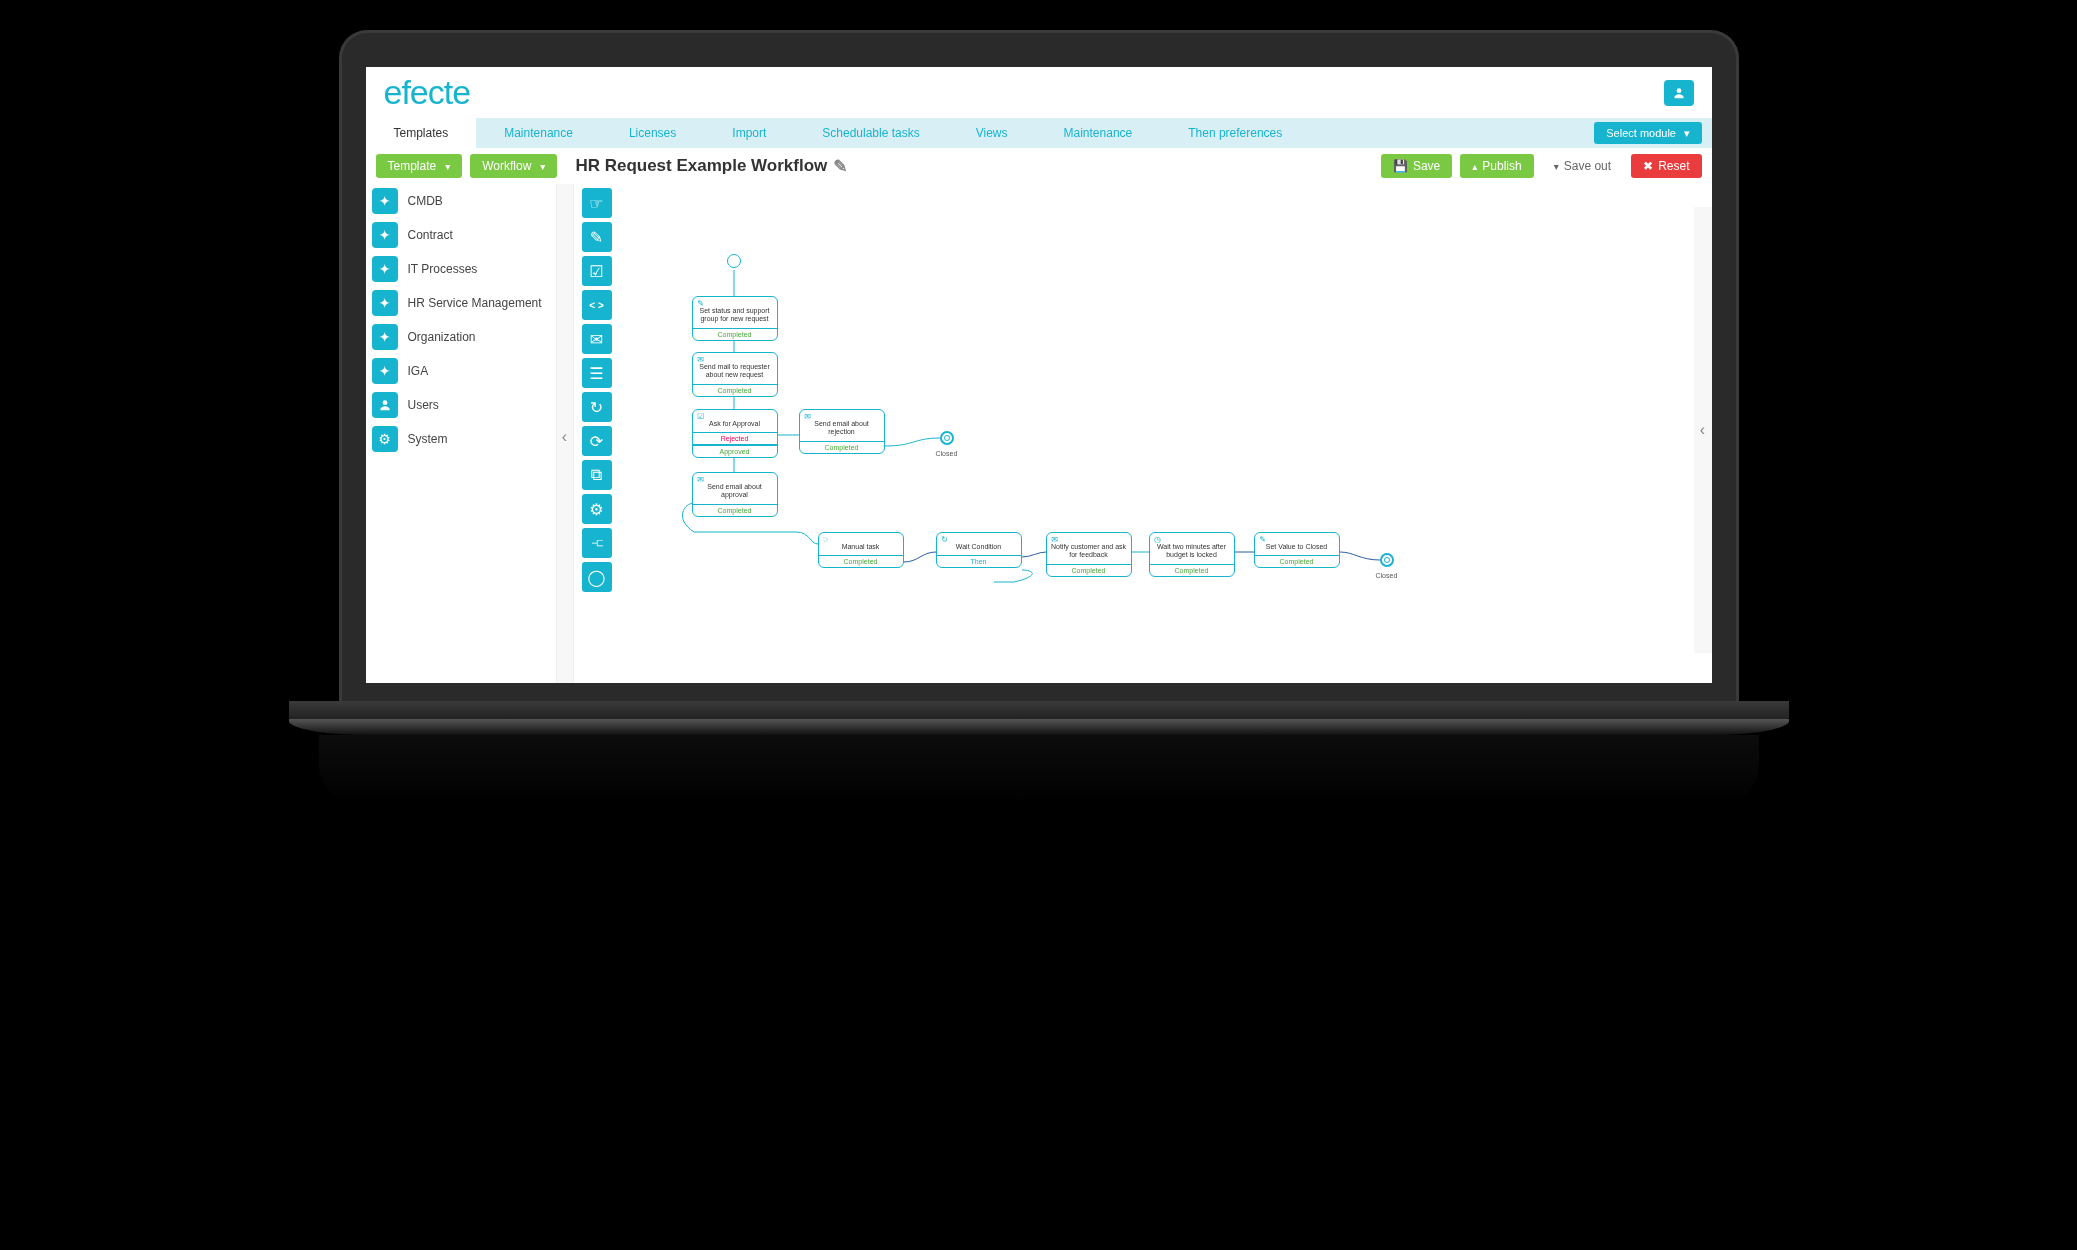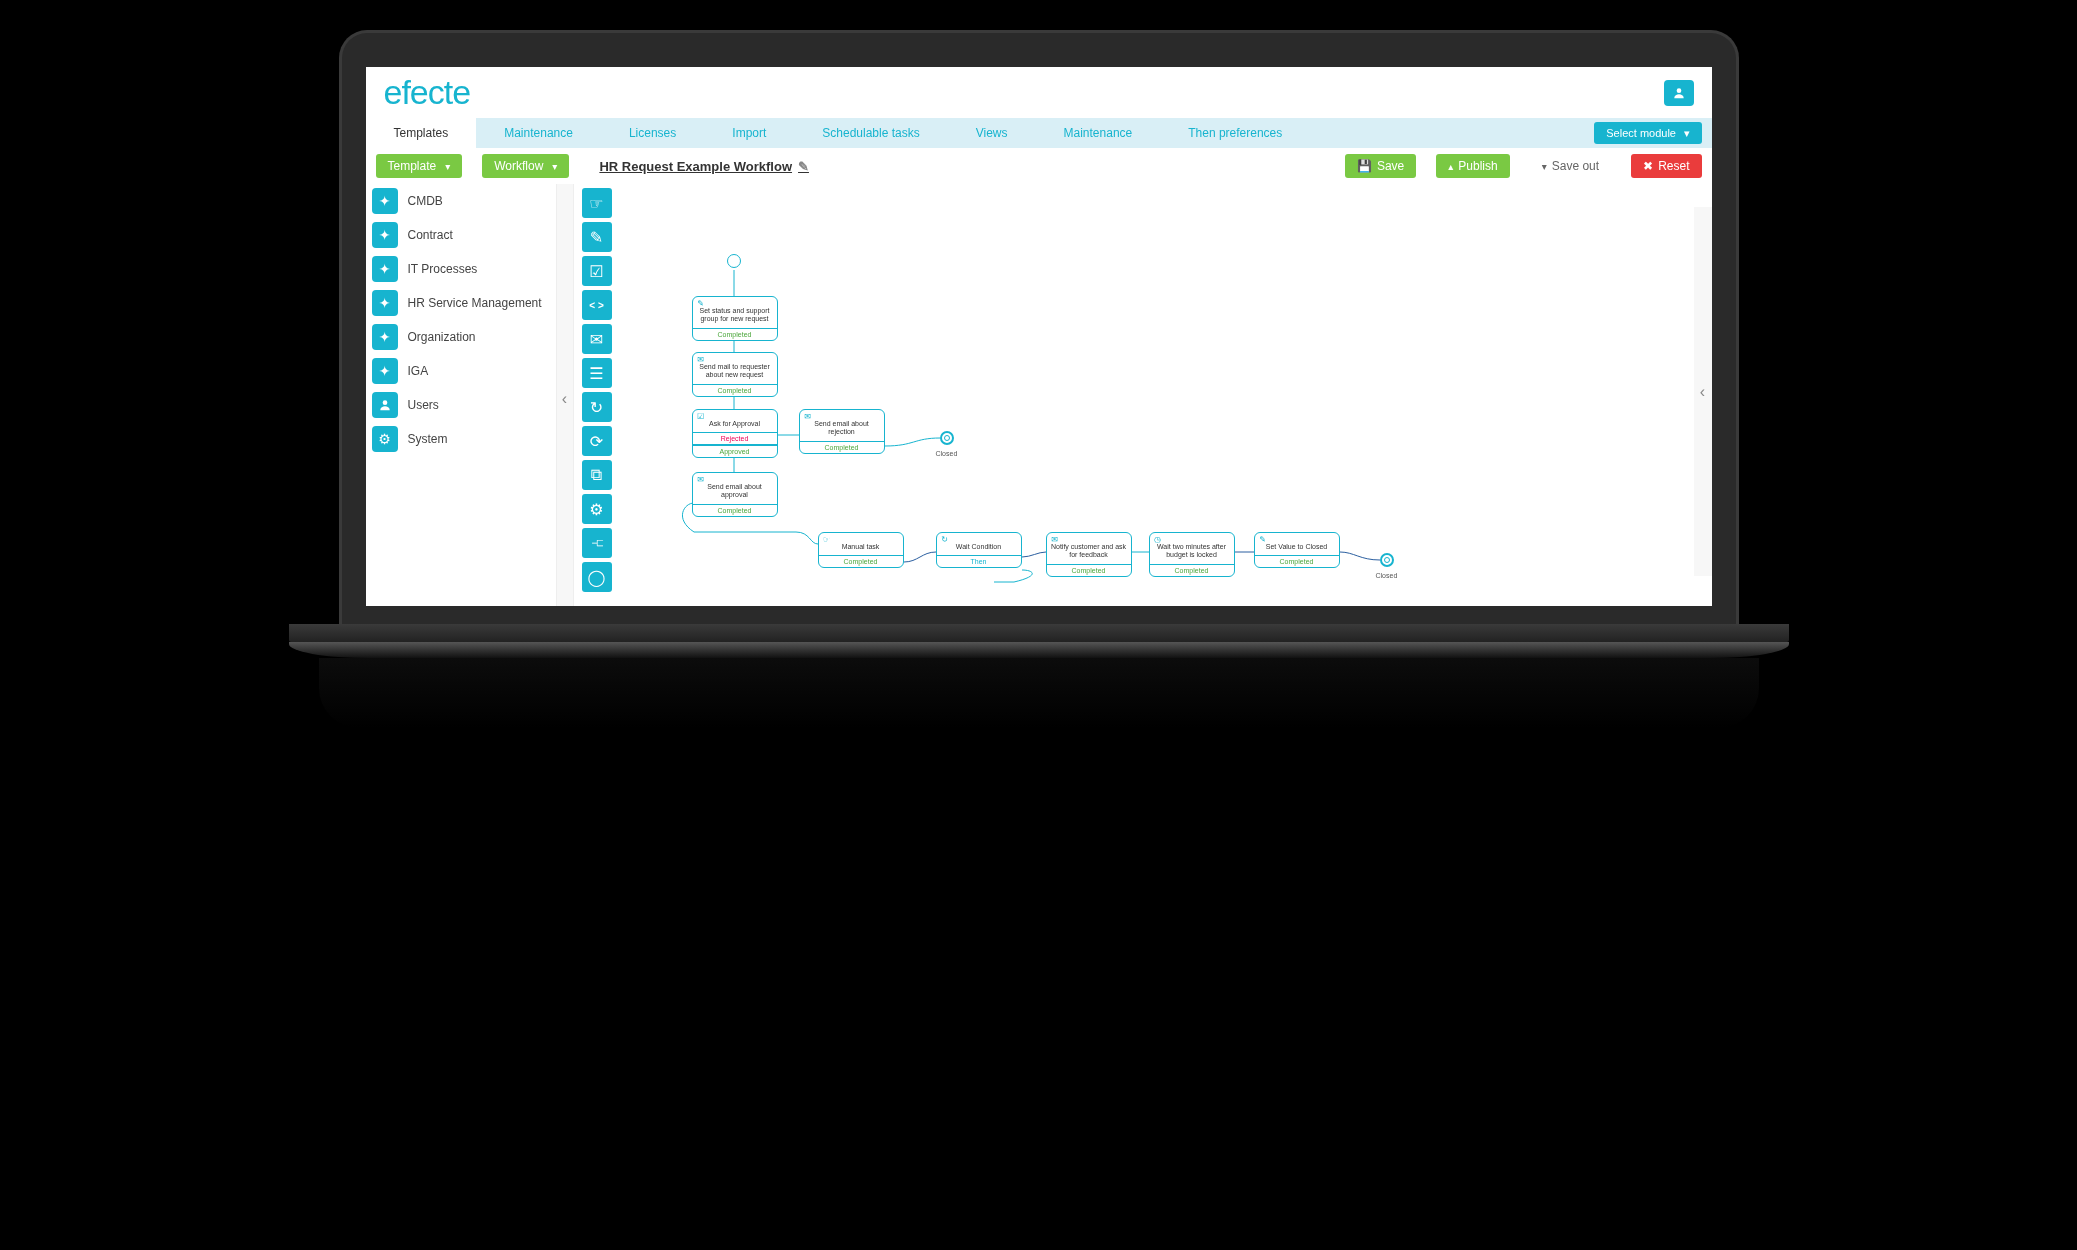--- a/index.html
+++ b/index.html
@@ -2,44 +2,44 @@
 <html><head>
 <meta charset="utf-8">
 <style>
   * { box-sizing: border-box; margin: 0; padding: 0; font-family: Arial, Helvetica, sans-serif; }
   body { background: #000; display: flex; justify-content: center; padding: 30px 0 0 0; }
   .laptop-outer { width: 1400px; }
   .laptop-bezel {
     background: #2a2a2a; border-radius: 28px 28px 0 0; padding: 34px 24px 18px 24px;
     border: 3px solid #3a3a3a; border-bottom: none;
   }
-  .screen { background: #fff; height: 539px; overflow: hidden; position: relative; }
+  .screen { background: #fff; height: 616px; overflow: hidden; position: relative; }
   .laptop-base-top { height: 18px; background: linear-gradient(#3a3a3a,#222); border-radius: 0 0 2px 2px; margin: 0 -50px; }
   .laptop-base-bot { height: 16px; background: linear-gradient(#555,#111); border-radius: 0 0 80px 80px/0 0 14px 14px; margin: 0 -50px; }
   .reflection { height: 70px; background: linear-gradient(#222,#000); margin: 0 -20px; opacity:.35; border-radius: 0 0 40px 40px; }
 
   
   .hdr { display:flex; justify-content:space-between; align-items:center; padding: 6px 18px 6px 18px; }
   .logo { color:#17b4cf; font-size:34px; font-weight:400; letter-spacing:-1px; }
   .user-btn { background:#17b4cf; color:#fff; border-radius:4px; width:30px; height:26px; display:flex; align-items:center; justify-content:center; }
 
   
   .nav { display:flex; background:#d9eff6; font-size:12px; align-items:stretch; }
   .nav .tab { padding:8px 28px; color:#17b4cf; cursor:pointer; }
   .nav .tab.active { background:#fff; color:#333; font-weight:normal; }
   .nav .flex { flex:1; }
   .nav .select-mod { background:#17b4cf; color:#fff; margin:4px 10px; padding:4px 12px; border-radius:3px; font-size:11px; display:flex; align-items:center; gap:4px; }
 
   
-  .toolbar { display:flex; align-items:center; padding:6px 10px; gap:20px; background:#fff; }
+  .toolbar { display:flex; align-items:center; padding:6px 10px; gap:8px; background:#fff; }
   .btn { padding:5px 12px; border-radius:3px; color:#fff; font-size:12px; display:inline-flex; align-items:center; gap:5px; cursor:pointer; }
   .btn.green { background:#7ac943; }
   .btn.red { background:#ea3c3c; }
   .btn.plain { background:transparent; color:#666; }
-  .wf-title { font-size:13px; font-weight:bold; color:#333; margin-left:10px; display:flex; align-items:center; gap:6px;text-decoration:underline; }
+  .wf-title { font-size:17px; font-weight:bold; color:#333; margin-left:10px; display:flex; align-items:center; gap:6px; }
 
   
   .body { display:flex; height: calc(100% - 110px); }
   .sidebar { width:190px; padding:0 0 0 6px; }
   .side-item { display:flex; align-items:center; gap:10px; padding:4px 0; font-size:12px; color:#444; cursor:pointer; }
   .side-icon { width:26px; height:26px; background:#17b4cf; border-radius:4px; display:flex; align-items:center; justify-content:center; color:#fff; font-size:14px; }
 
   .collapse-handle { width:18px; display:flex; align-items:center; justify-content:center; color:#888; cursor:pointer; background:#f7f7f7; border-left:1px solid #eee; border-right:1px solid #eee; }
   .collapse-handle.right { position:absolute; right:0; top:140px; bottom:30px; border:none; }
 

